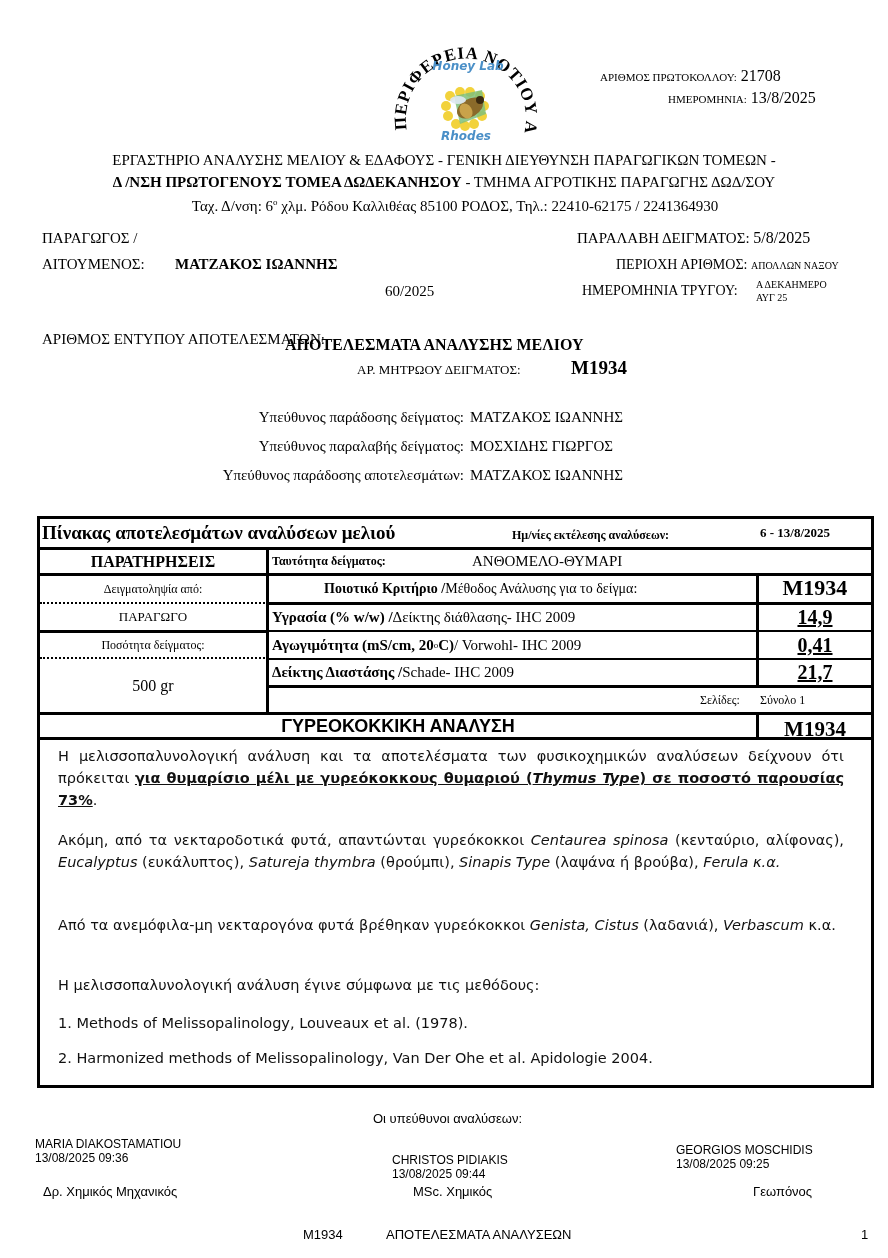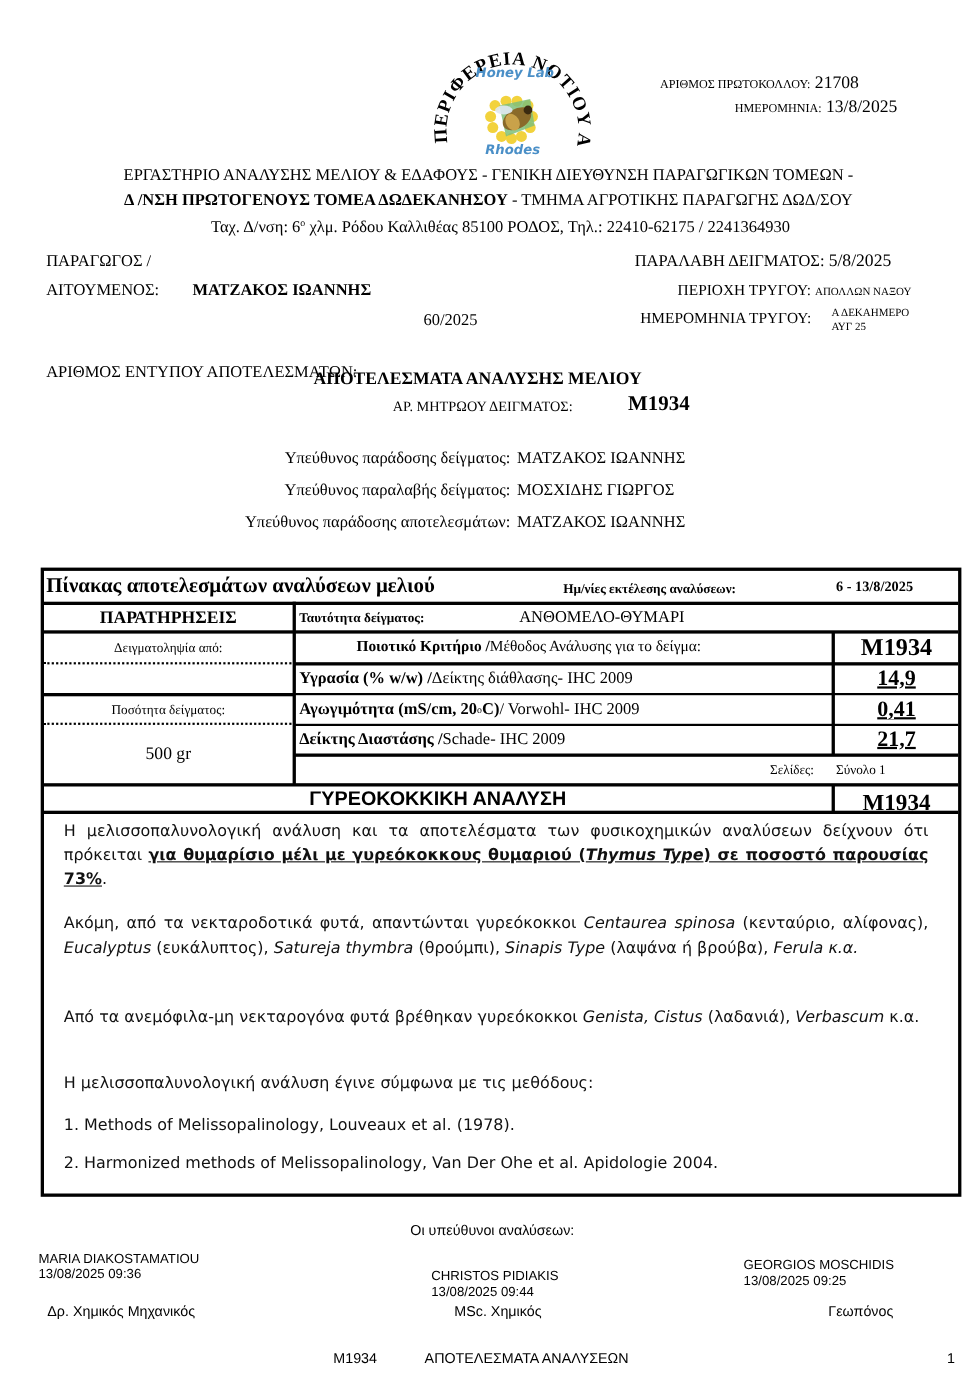--- a/index.html
+++ b/index.html
@@ -89,21 +89,21 @@
 <div class="abs" style="left:42px; top:256px; font-size:15px;">ΑΙΤΟΥΜΕΝΟΣ:</div>
 <div class="abs" style="left:175px; top:256px; font-size:15px; font-weight:bold;">ΜΑΤΖΑΚΟΣ ΙΩΑΝΝΗΣ</div>
 <div class="abs" style="left:42px; top:283px; font-size:15px;margin-top:48px;">ΑΡΙΘΜΟΣ ΕΝΤΥΠΟΥ ΑΠΟΤΕΛΕΣΜΑΤΩΝ:</div>
 <div class="abs" style="left:385px; top:283px; font-size:15px;">60/2025</div>
 
 <div class="abs" style="left:577px; top:229px; font-size:15px;">
   <span>ΠΑΡΑΛΑΒΗ ΔΕΙΓΜΑΤΟΣ:</span>
   <span style="font-size:16px;">5/8/2025</span>
 </div>
 <div class="abs" style="left:616px; top:257px; font-size:14px;">
-  <span>ΠΕΡΙΟΧΗ  ΤΡΥΓΟΥ:</span>
+  <span>ΠΕΡΙΟΧΗ  ΑΡΙΘΜΟΣ:</span>
   <span style="font-size:10px;">ΑΠΟΛΛΩΝ ΝΑΞΟΥ</span>
 </div>
 <div class="abs" style="left:582px; top:283px; font-size:14px;">ΗΜΕΡΟΜΗΝΙΑ ΤΡΥΓΟΥ:</div>
 <div class="abs" style="left:756px; top:278px; font-size:10px; line-height:13px;">
   <div>Α ΔΕΚΑΗΜΕΡΟ</div>
   <div>ΑΥΓ 25</div>
 </div>
 
 <div class="abs" style="left:285px; top:336px; font-size:16px; font-weight:bold;">ΑΠΟΤΕΛΕΣΜΑΤΑ ΑΝΑΛΥΣΗΣ ΜΕΛΙΟΥ</div>
 <div class="abs" style="left:357px; top:362px; font-size:13px;">ΑΡ. ΜΗΤΡΩΟΥ ΔΕΙΓΜΑΤΟΣ:</div>
@@ -133,20 +133,21 @@
   <div class="line" style="left:0; right:0; top:218px; height:3px;"></div>
   <div class="dotted" style="left:0; width:228px; top:83px;"></div>
   <div class="dotted" style="left:0; width:228px; top:138px;"></div>
 
   <div class="line" style="left:226px; width:3px; top:28px; height:166px;"></div>
   <div class="line" style="left:716px; width:3px; top:55px; height:112px;"></div>
   <div class="line" style="left:716px; width:3px; top:195px; height:24px;"></div>
 
   <div class="cell center" style="left:0; width:226px; top:31px; height:23px; font-size:16px; font-weight:bold;">ΠΑΡΑΤΗΡΗΣΕΙΣ</div>
   <div class="cell center" style="left:0; width:226px; top:57px; height:26px; font-size:12px;">Δειγματοληψία από:</div>
+  <div class="cell center" style="left:0; width:226px; top:85px; height:26px; font-size:13px;">ΠΑΡΑΓΩΓΟ</div>
   <div class="cell center" style="left:0; width:226px; top:114px; height:24px; font-size:12px;">Ποσότητα δείγματος:</div>
   <div class="cell center" style="left:0; width:226px; top:140px; height:53px; font-size:16px;">500 gr</div>
 
   <div class="cell" style="left:232px; top:31px; height:23px; font-size:12px; font-weight:bold;">Ταυτότητα δείγματος:</div>
   <div class="cell" style="left:432px; top:31px; height:23px; font-size:15px;">ΑΝΘΟΜΕΛΟ-ΘΥΜΑΡΙ</div>
 
   <div class="cell" style="left:284px; top:57px; height:26px; font-size:14px;">
     <b>Ποιοτικό Κριτήριο /</b>
       <span> Μέθοδος Ανάλυσης για το δείγμα:</span>
   </div>

